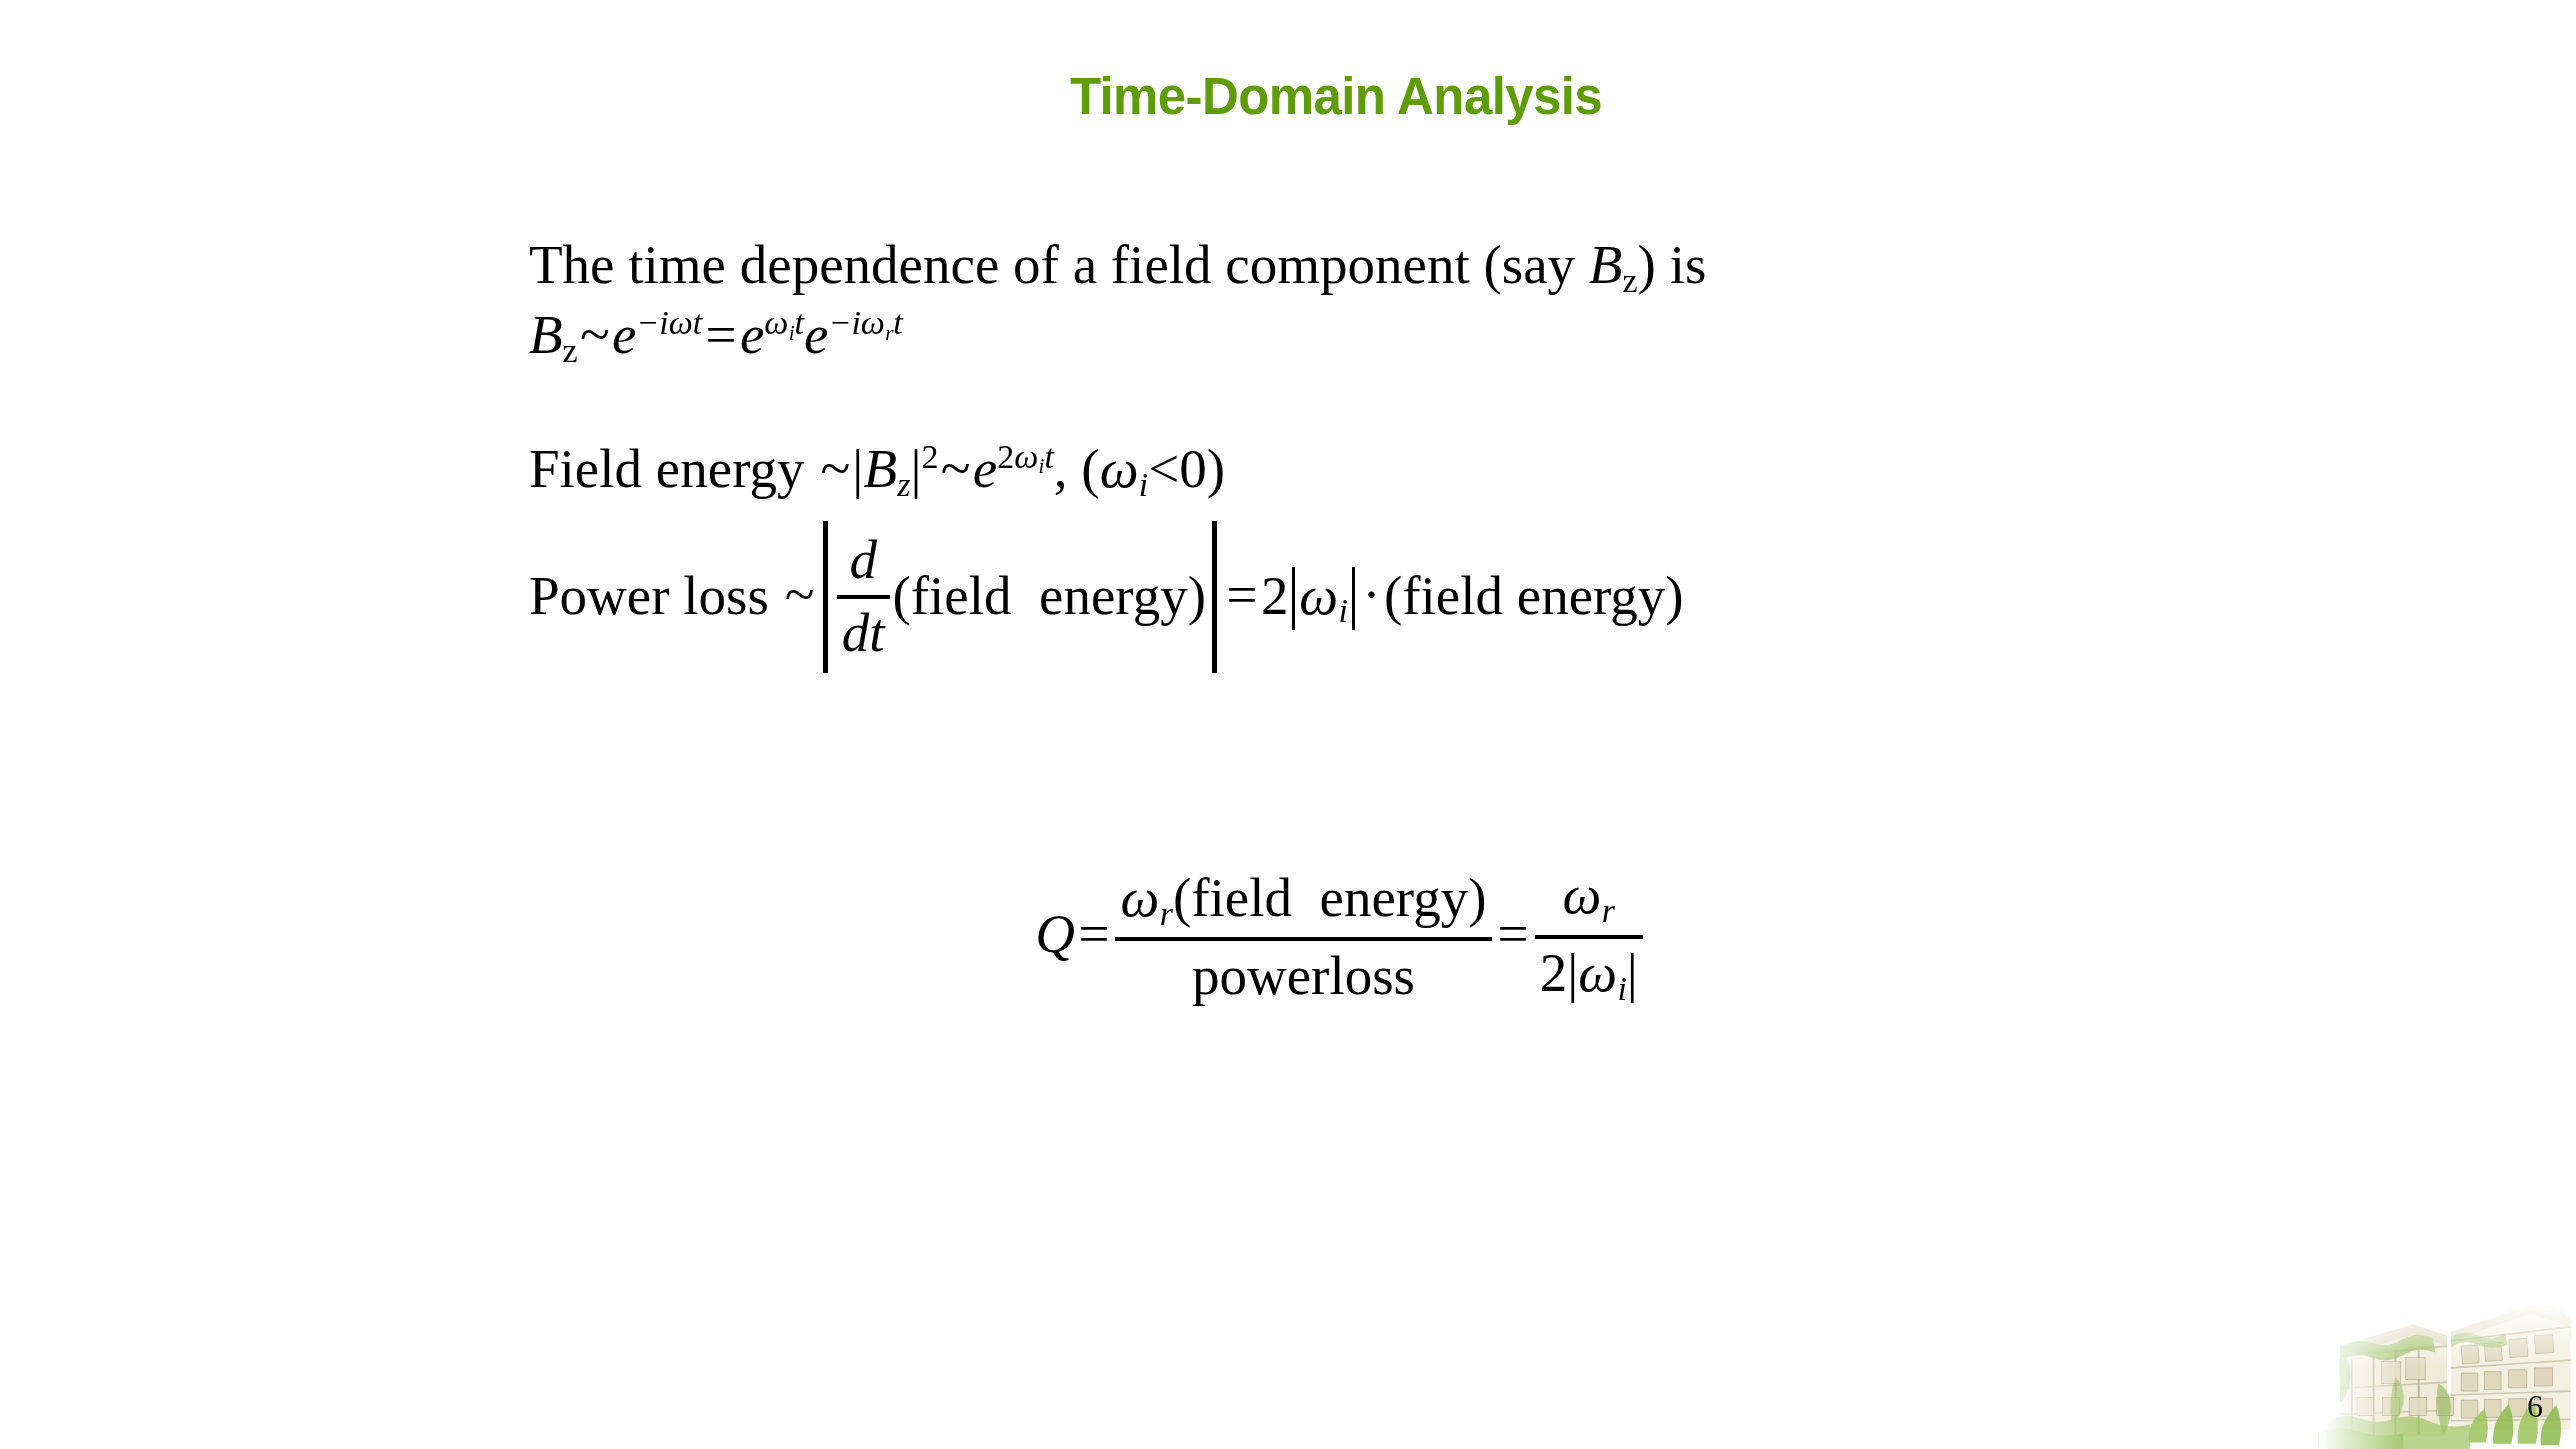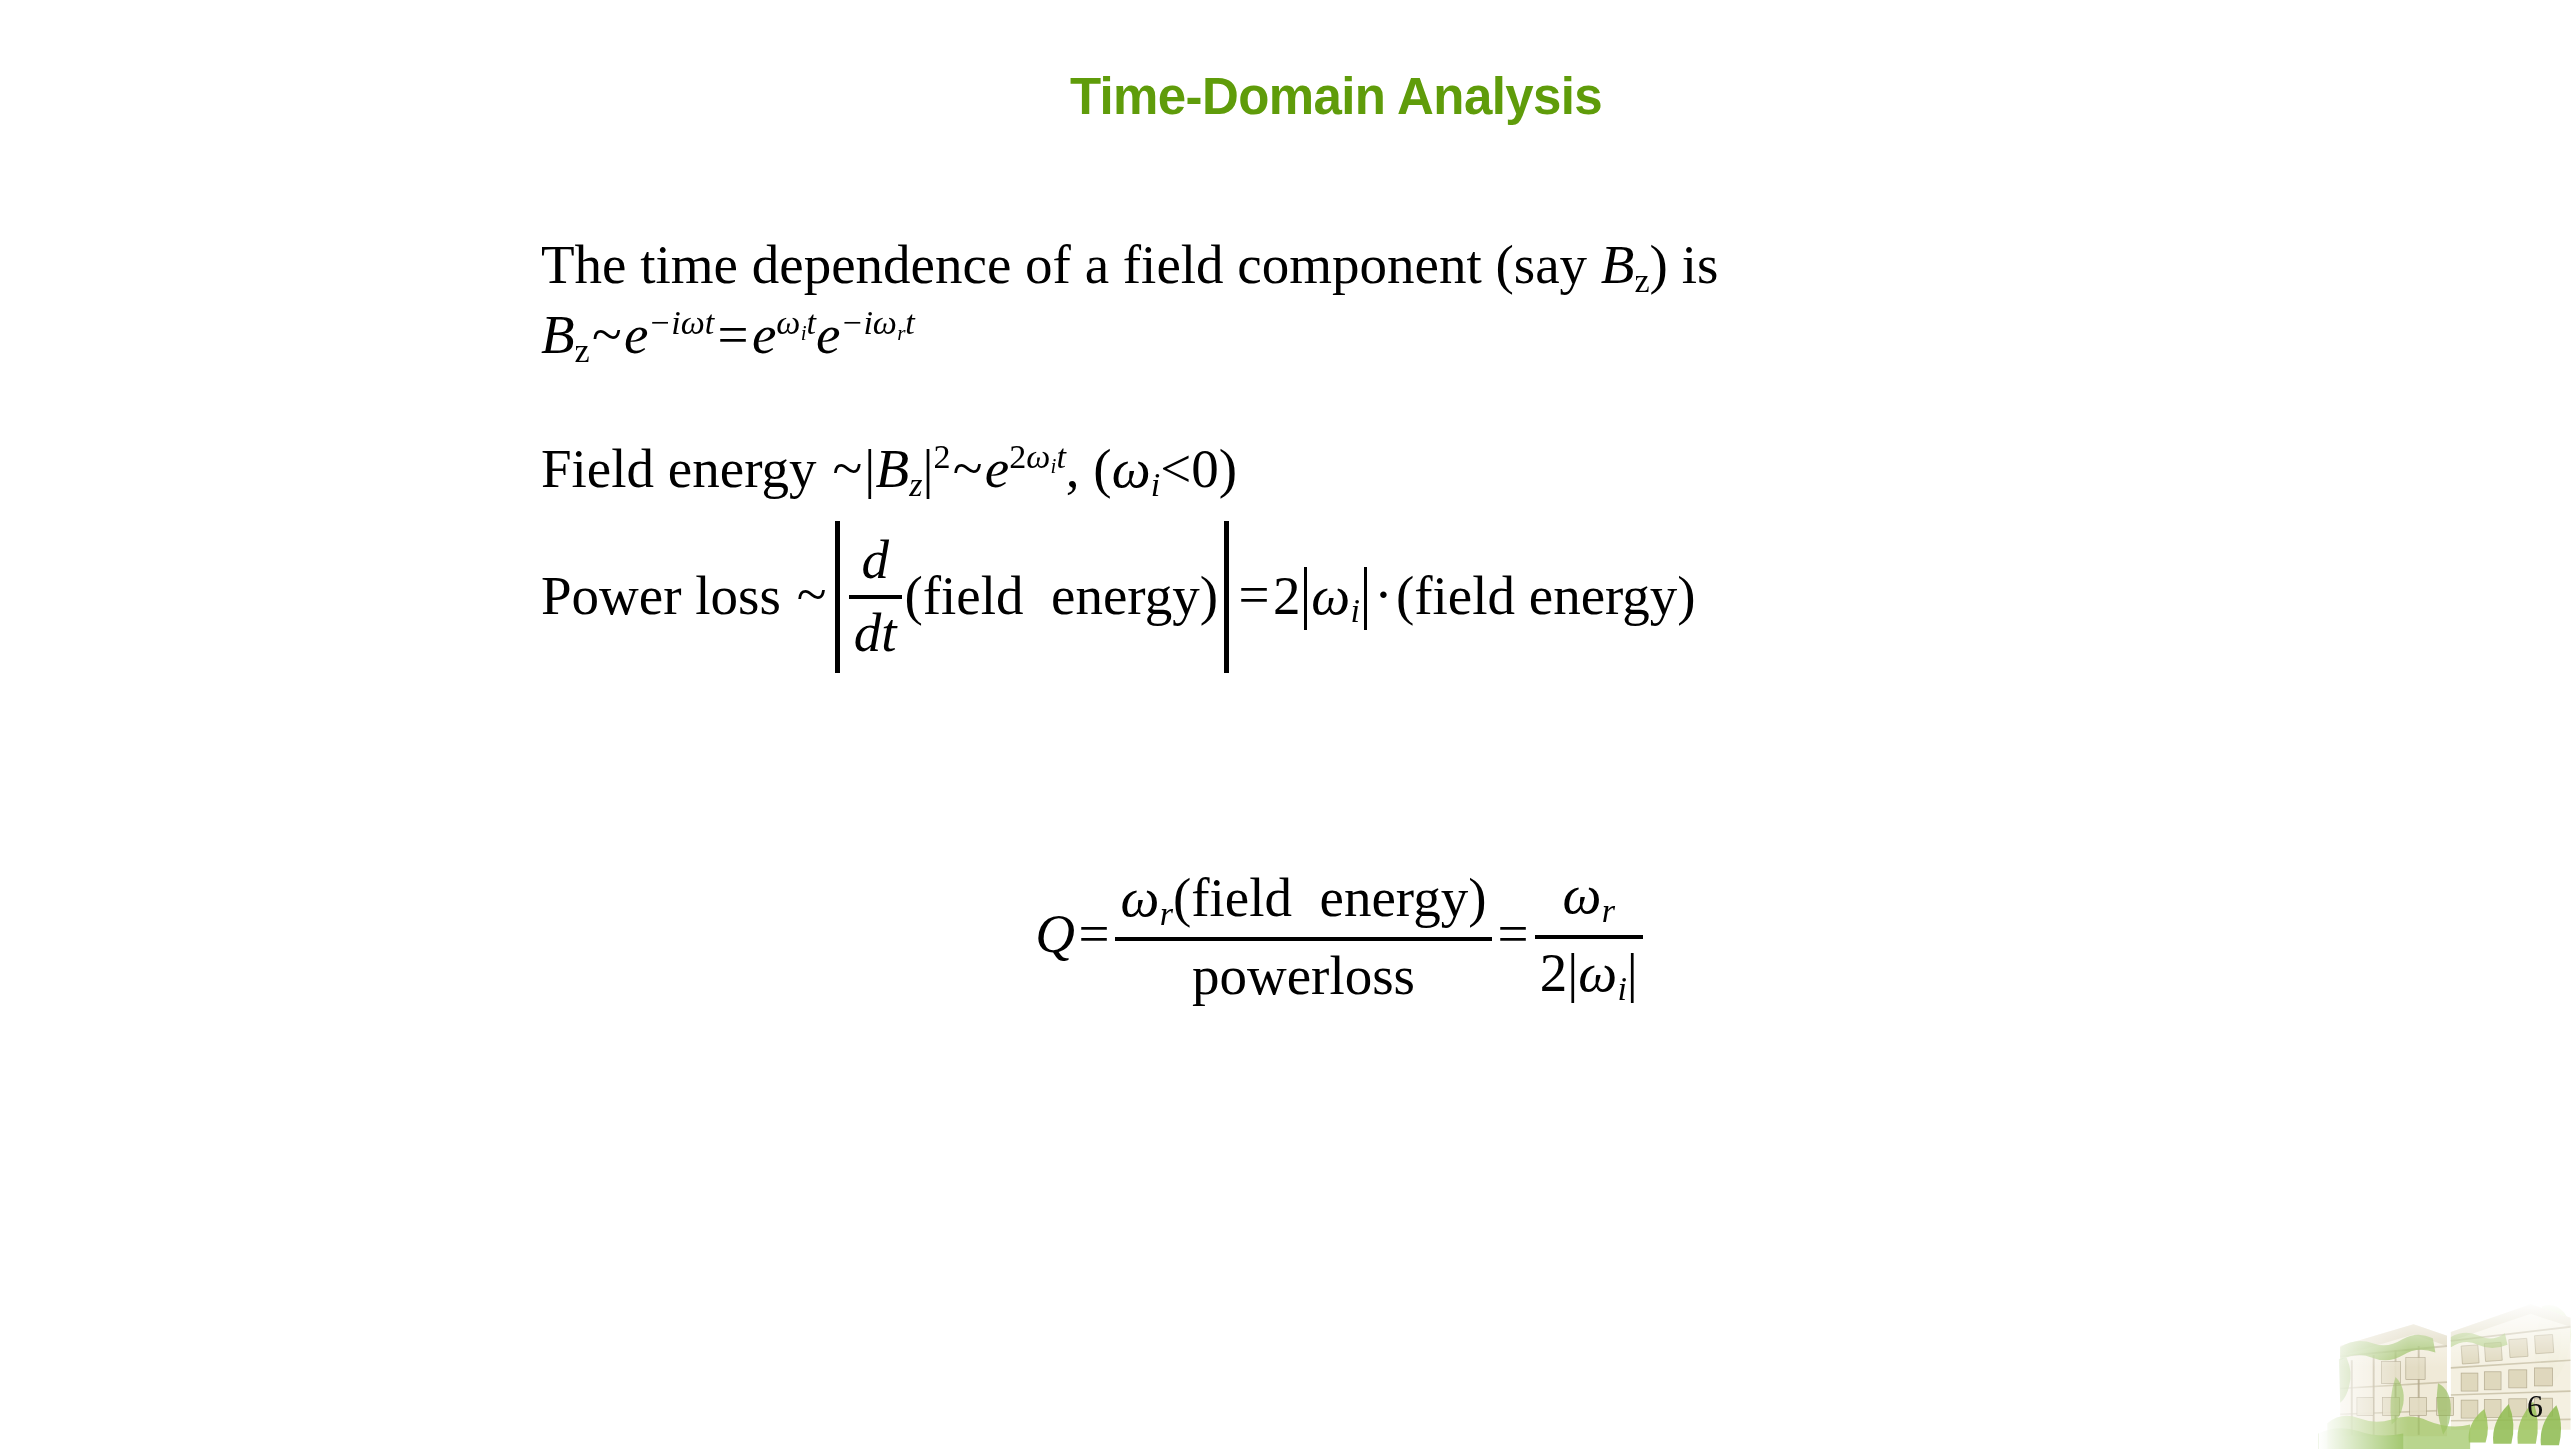--- a/index.html
+++ b/index.html
@@ -39,21 +39,20 @@
     left: 529px;
     top: 231px;
     width: 1868px;
     font-size: 55px;
     line-height: 1.22;
   }
 
   .line {
     display: block;
     white-space: nowrap;
-    margin-left: 12px;
   }
   .gap-sm { height: 19.3px; }
   .gap-md { height: 63px; }
   .gap-lg { height: 77px; }
 
   
   .mi { font-style: italic; }
   .sub {
     font-size: 0.62em;
     vertical-align: -0.26em;

